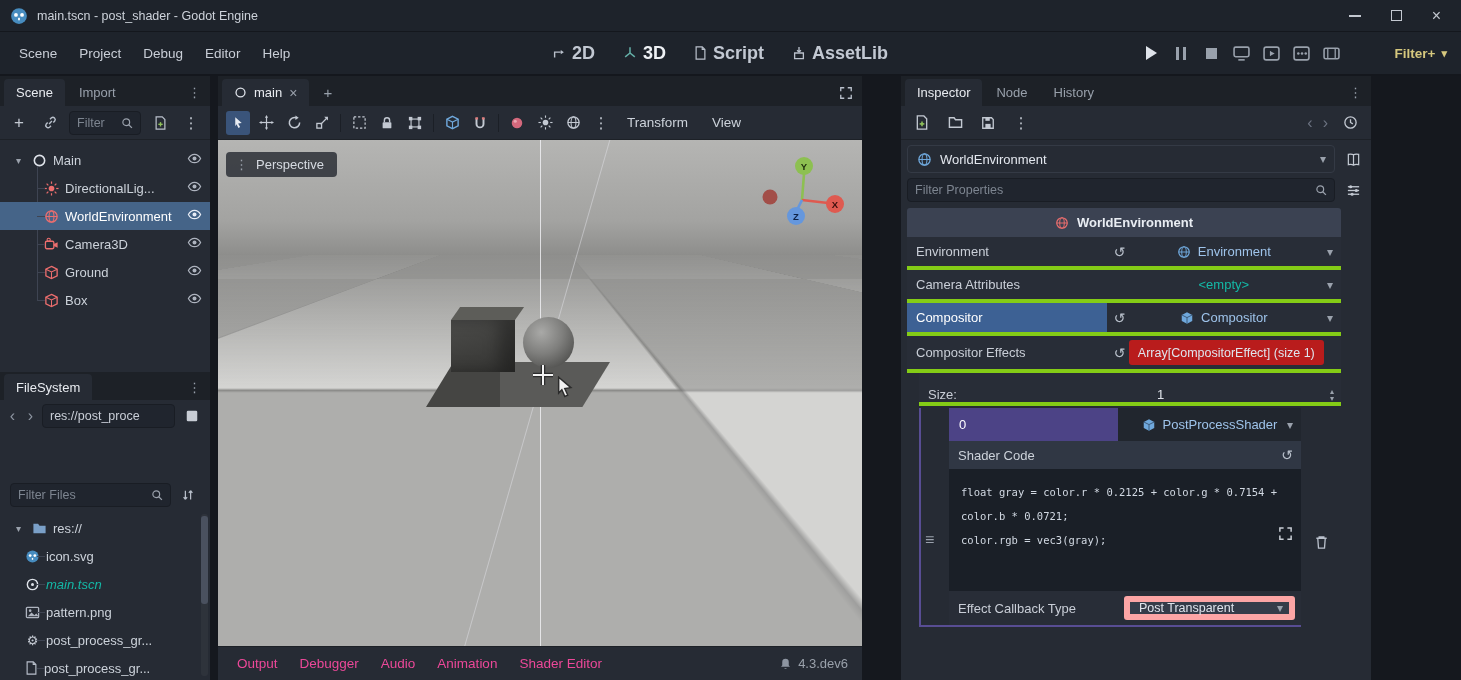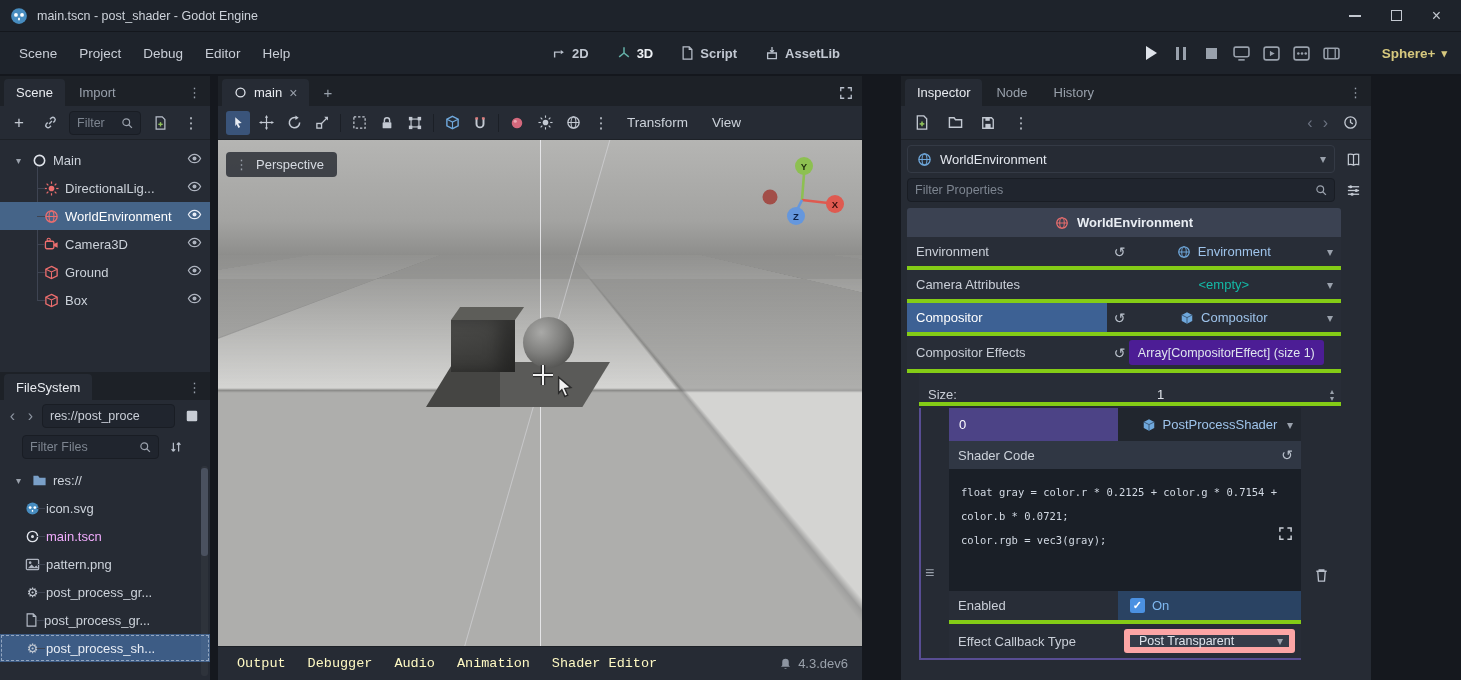--- a/index.html
+++ b/index.html
@@ -10,21 +10,21 @@
   .titlebar { display:flex; align-items:center; height:32px; background:#1e232b; padding:0 10px; gap:9px; border-bottom:1px solid #14171d; }
   .title-text { color:#cdd2da; font-size:12.5px; }
   .win-btns { margin-left:auto; display:flex; gap:30px; align-items:center; padding-right:10px; }
   .win-min { display:block; width:12px; height:2px; background:#c3c8d0; }
   .win-max { display:block; width:11px; height:11px; border:1.5px solid #c3c8d0; }
 
   
   .menubar { position:relative; display:flex; align-items:center; height:44px; background:#1e232b; padding:0 8px; border-bottom:2px solid #14171d; }
   .menu-item { padding:6px 11px; color:#c9ced7; font-size:13.5px; border-radius:4px; cursor:default; }
   .modes { position:absolute; left:552px; display:flex; gap:28px; align-items:center; }
-  .mode { display:flex; gap:6px; align-items:center; color:#c2c8d2; font-size:13px; font-weight:600;justify-content:space-between; }
+  .mode { display:flex; gap:6px; align-items:center; color:#c2c8d2; font-size:18px; font-weight:600;justify-content:space-between; }
   .mode.active { color:#eef1f5; }
   .runbar { position:absolute; right:120px; display:flex; gap:10px; align-items:center; }
   .runbtn { width:20px; height:20px; display:flex; align-items:center; justify-content:center; }
   .play-shape { width:0; height:0; border-left:11px solid #dfe3ea; border-top:7px solid transparent; border-bottom:7px solid transparent; }
   .pause-shape { width:10px; height:13px; border-left:3px solid #99a1ac; border-right:3px solid #99a1ac; }
   .stop-shape { width:11px; height:11px; background:#99a1ac; }
   .renderer { position:absolute; right:14px; display:flex; gap:6px; align-items:center; color:#d6c87e; font-weight:700; font-size:13.5px; }
 
   
   .dock { position:absolute; top:76px; bottom:0; background:#262b34; overflow:hidden; }
@@ -52,26 +52,26 @@
   .trow { height:28px; display:flex; align-items:center; gap:6px; padding:0 8px 0 16px; color:#ccd2da; font-size:13px; position:relative; }
   .trow .arrow { color:#9aa1ac; font-size:10px; width:10px; }
   .trow .nm { flex:1; white-space:nowrap; overflow:hidden; }
   .trow.sel { background:#456488; color:#fff; }
   .children { position:relative; }
   .children::before { content:""; position:absolute; left:37px; top:-8px; bottom:14px; width:1px; background:#3e4452; }
   .trow.child { padding-left:44px; }
   .trow.child::before { content:""; position:absolute; left:37px; top:50%; width:8px; height:1px; background:#3e4452; }
   .frow.child { padding-left:25px; }
   .frow.selfile { background:#3d5c85; outline:1px dashed #93a6c0; outline-offset:-2px; color:#e8edf5; }
-  .link-blue { color:#f0abfc; }
+  .link-blue { color:#14b8a6;font-style:italic; }
   .fs-strip { height:28px; background:#1d2127; display:flex; align-items:stretch; padding:2px 4px 0; flex:0 0 auto; }
   .pathbar { height:32px; display:flex; align-items:center; gap:5px; padding:0 6px; flex:0 0 auto; }
   .navbtn { color:#8d95a1; font-size:16px; width:13px; text-align:center; }
   .pathinput { flex:1; min-width:0; height:24px; background:#20252e; border:1px solid #191d24; border-radius:4px; color:#c9ced7; padding:0 7px; font:12.5px "Liberation Sans", sans-serif; outline:0; }
-  .filterbar { height:30px; display:flex; align-items:center; gap:5px; padding:0 22px; flex:0 0 auto; }
+  .filterbar { height:30px; display:flex; align-items:center; gap:5px; padding:0 10px; flex:0 0 auto;margin-top:48px; }
   .fstree { flex:1; position:relative; overflow:hidden; padding-top:4px; }
   .scrollv { position:absolute; right:2px; width:7px; border-radius:3px; background:rgba(255,255,255,.04); top:4px; bottom:4px; }
   .thumb { position:absolute; left:0; right:0; background:#4a515f; border-radius:3px; }
 
   
   .vp-toolbar { position:absolute; top:30px; left:0; right:0; height:34px; background:#262b34; display:flex; align-items:center; gap:4px; padding:0 8px; border-bottom:1px solid #1d2127; }
   .vp-menu { padding:5px 10px; color:#ccd2da; font-size:13.5px; }
   .viewport { position:absolute; top:64px; bottom:34px; left:0; right:0; overflow:hidden; }
   .vp-scene { position:absolute; inset:0; overflow:hidden;
     background:linear-gradient(180deg,#b5b5b3 0%,#a3a3a1 16%,#8e8e8c 22.6%,#7c7c7a 23%,#6c6c6a 60%,#5e5e5c 100%); }
@@ -86,41 +86,41 @@
   .yaxis { position:absolute; left:50%; top:0; bottom:0; width:1px; background:rgba(242,242,246,.8); }
   .diag { position:absolute; left:50%; top:48%; width:850px; height:1px; margin-left:-425px; background:rgba(226,226,231,.5); transform:rotate(-74deg); }
   .pit { position:absolute; left:208px; top:222px; width:184px; height:45px; background:linear-gradient(90deg,#454543 0 40%,#5a5a58 40%); clip-path:polygon(15% 0,100% 0,85% 100%,0 100%); }
   .cube { position:absolute; left:233px; top:180px; width:64px; height:52px; background:linear-gradient(165deg,#4c4c4a,#343432); box-shadow:inset -16px 0 16px rgba(0,0,0,.3); }
   .cube::before { content:""; position:absolute; left:0; top:-13px; width:64px; height:13px; background:#5d5d59; transform:skewX(-35deg); transform-origin:0 100%; }
   .sphere { position:absolute; left:305px; top:177px; width:51px; height:51px; border-radius:50%; background:radial-gradient(circle at 36% 30%, #a9a9a7, #7e7e7c 45%, #565654 78%, #454543); }
   .pill { position:absolute; left:8px; top:12px; background:rgba(32,36,44,.78); border-radius:4px; color:#d6dae1; display:flex; gap:8px; align-items:center; padding:5px 13px 5px 9px; font-size:13px; }
   .gizmo { position:absolute; right:14px; top:8px; }
   .curs { position:absolute; }
   .vp-bottom { position:absolute; bottom:0; height:34px; left:0; right:0; background:#262b34; border-top:1px solid #1d2127; display:flex; align-items:center; padding:0 8px; }
-  .bbtab { padding:6px 11px; color:#fef9c3; font-size:13.5px;font-family:Liberation Mono, monospace; }
+  .bbtab { padding:6px 11px; color:#ec4899; font-size:13.5px; }
   .version { margin-left:auto; display:flex; align-items:center; gap:6px; color:#9aa1ab; font-size:13px; padding-right:6px; }
 
   
   .insp-toolbar { height:34px; display:flex; align-items:center; gap:9px; padding:0 9px; border-bottom:1px solid #1d2127; flex:0 0 auto; }
   .insp-toolbar .right-group { margin-left:auto; display:flex; gap:10px; align-items:center; }
   .dim { color:#6b7280; font-size:16px; }
   .objrow, .filterrow { margin:5px 6px 0; display:flex; align-items:center; gap:6px; flex:0 0 auto; }
   .objsel { flex:1; height:28px; background:#262b34; border:1px solid #343a45; border-radius:4px; display:flex; align-items:center; gap:8px; padding:0 9px; color:#e3e7ee; position:relative; }
   .sidebtn { width:24px; height:24px; display:flex; align-items:center; justify-content:center; }
   .insp-body { flex:1; margin-top:6px; position:relative; padding:0 30px 0 6px; overflow:hidden; }
   .sechead { height:29px; background:#3b4252; display:flex; align-items:center; justify-content:center; gap:8px; color:#e9edf3; font-weight:700; border-radius:3px 3px 0 0; }
   .prow { display:flex; min-height:33px; background:#282d37; border-bottom:4px solid #84cc16; }
   .plabel { flex:0 0 46%; display:flex; align-items:center; padding:0 4px 0 9px; color:#c9ced7; white-space:nowrap; overflow:hidden; }
   .plabel.hl { background:#3d6194; color:#fff; }
   .pval { flex:1; position:relative; display:flex; align-items:center; justify-content:center; gap:7px; }
   .vtext { color:#9ec3ea; }
   .emptyv { color:#14b8a6; }
   .chev { position:absolute; right:8px; color:#9aa1ac; font-size:12px; }
   .revert { position:absolute; left:7px; color:#b9c0cb; font-size:14px; }
-  .btnwide { flex:1; margin:4px 17px; background:#4c1d95; border-radius:3px; min-height:25px; display:flex; align-items:center; justify-content:center; color:#dfe5ee; font-size:12.5px; }
+  .btnwide { flex:1; margin:4px 17px; background:#b91c1c; border-radius:3px; min-height:25px; display:flex; align-items:center; justify-content:center; color:#dfe5ee; font-size:12.5px; }
   .indent12 { margin-left:12px;align-items:flex-end; }
   .sizeval { justify-content:flex-start; padding-left:44px; color:#dfe3ea; }
   .stepper { position:absolute; right:7px; display:flex; flex-direction:column; line-height:7px; color:#9aa1ac; font-size:8px; }
   .arr-block { position:relative; margin:2px 40px 0 12px; border-left:2px solid #584d93; border-bottom:2px solid #584d93; padding-left:28px; }
   .elem-head { display:flex; height:33px; }
   .elem-idx { flex:0 0 48%; background:#4c4386; color:#fff; display:flex; align-items:center; padding-left:10px; }
   .elem-val { flex:1; position:relative; background:#21262e; display:flex; align-items:center; justify-content:center; gap:7px; }
   .arr-block .plabel { flex-basis:48%; }
   .shead { height:28px; background:#303744; display:flex; align-items:center; padding:0 9px; position:relative; color:#ccd2da; }
   .shead .rv { position:absolute; right:8px; color:#b9c0cb; font-size:14px; }
@@ -232,21 +232,21 @@
       <span class="runbtn">
           <svg width="17" height="15" viewBox="0 0 16 14">
             <rect x="1" y="2" width="14" height="10" rx="1.5" fill="none" stroke="#99a1ac" stroke-width="1.5"></rect>
             <line x1="4.5" y1="2" x2="4.5" y2="12" stroke="#99a1ac" stroke-width="1.2"></line>
             <line x1="11.5" y1="2" x2="11.5" y2="12" stroke="#99a1ac" stroke-width="1.2"></line>
           </svg>
         </span>
     </span>
 
     <span class="renderer">
-      <span>Sphere+</span>
+      <span>Filter+</span>
       <span style="font-size:11px;">▾</span>
     </span>
   </div>
 
   <div class="dock left">
     <div class="tabstrip">
       <span class="tab active">Scene</span>
       <span class="tab">Import</span>
       <span class="strip-end">
           <span>⋮</span>
@@ -807,29 +807,20 @@
         <div class="code">
           <div>float gray = color.r * 0.2125 + color.g * 0.7154 + color.b * 0.0721;</div>
           <div>color.rgb = vec3(gray);</div>
           <span class="code-expand">
             <svg width="15" height="15" viewBox="0 0 16 16">
                 <path d="M2 6V2h4M10 2h4v4M14 10v4h-4M6 14H2v-4" fill="none" stroke="#c8cdd5" stroke-width="1.6"></path>
               </svg>
           </span>
         </div>
 
-        <div class="prow enrow">
-          <span class="plabel">Enabled</span>
-          <span class="pval">
-            <span class="checkbox">
-                <span>✓</span>
-              </span>
-            <span class="on-text">On</span>
-          </span>
-        </div>
 
         <div class="prow" style="border-bottom:none;">
           <span class="plabel">Effect Callback Type</span>
           <span class="pval">
             <span class="dd">
               <span>Post Transparent</span>
               <span class="chev">▾</span>
             </span>
           </span>
         </div>

